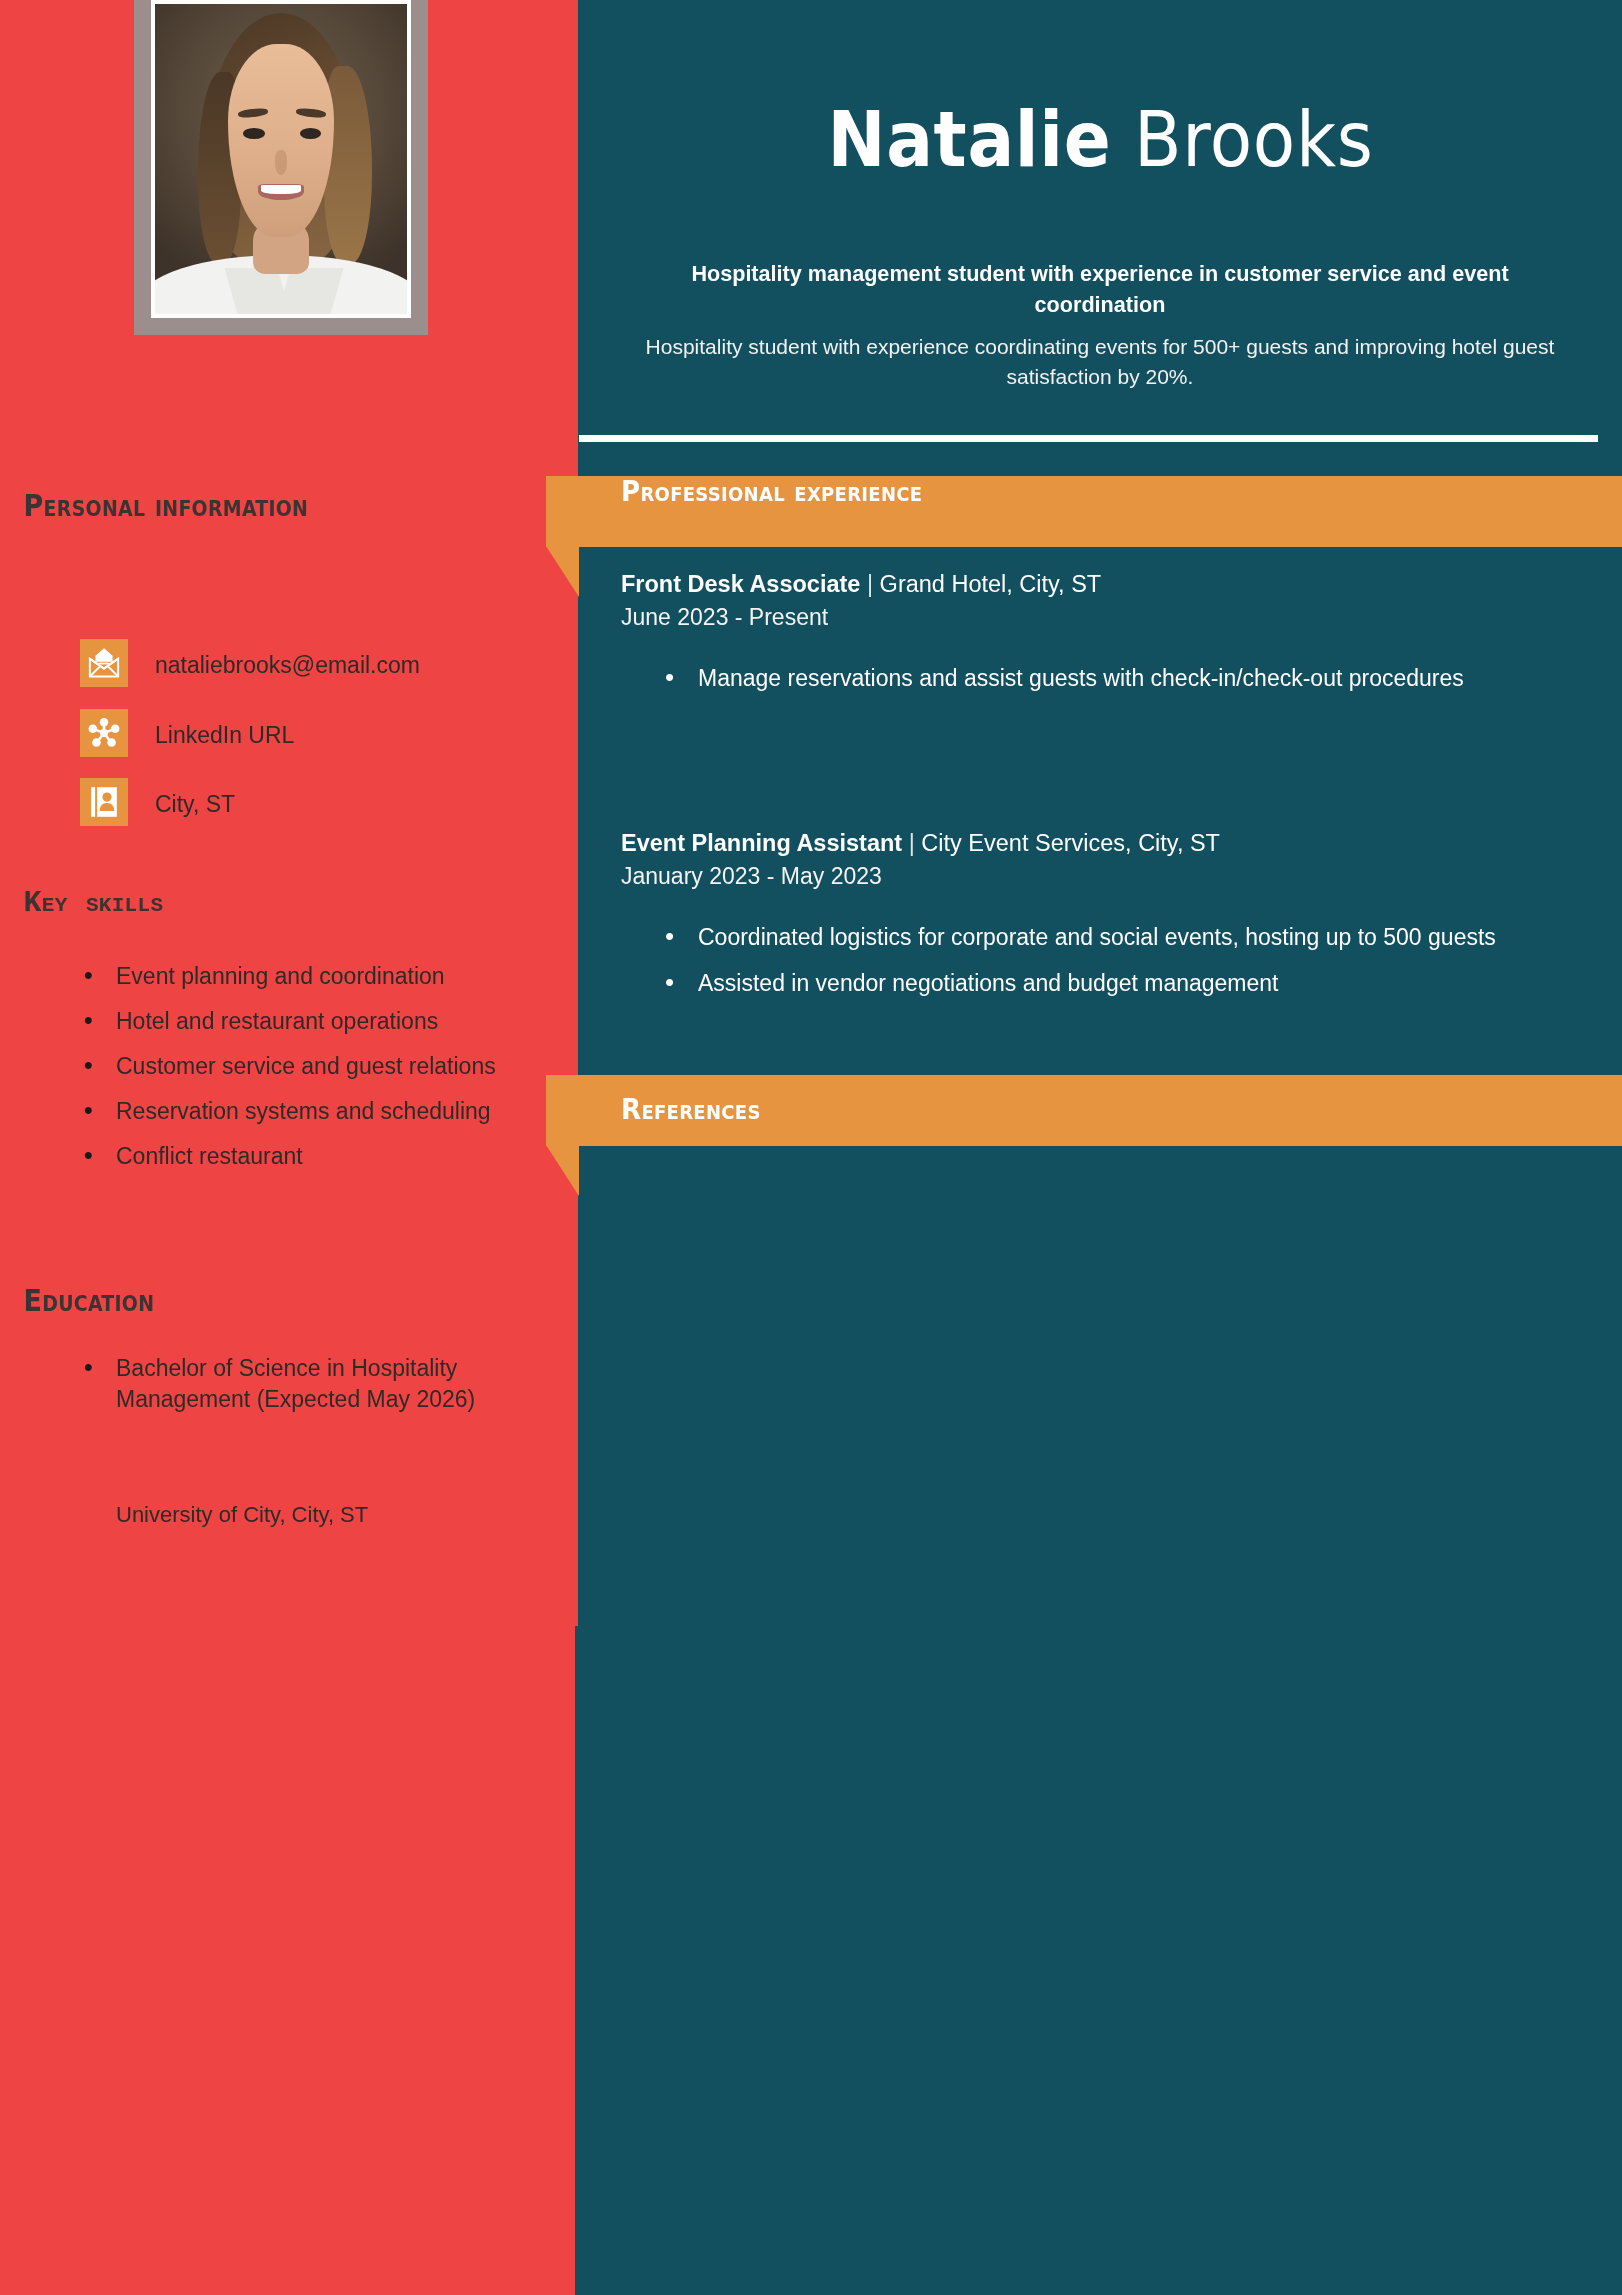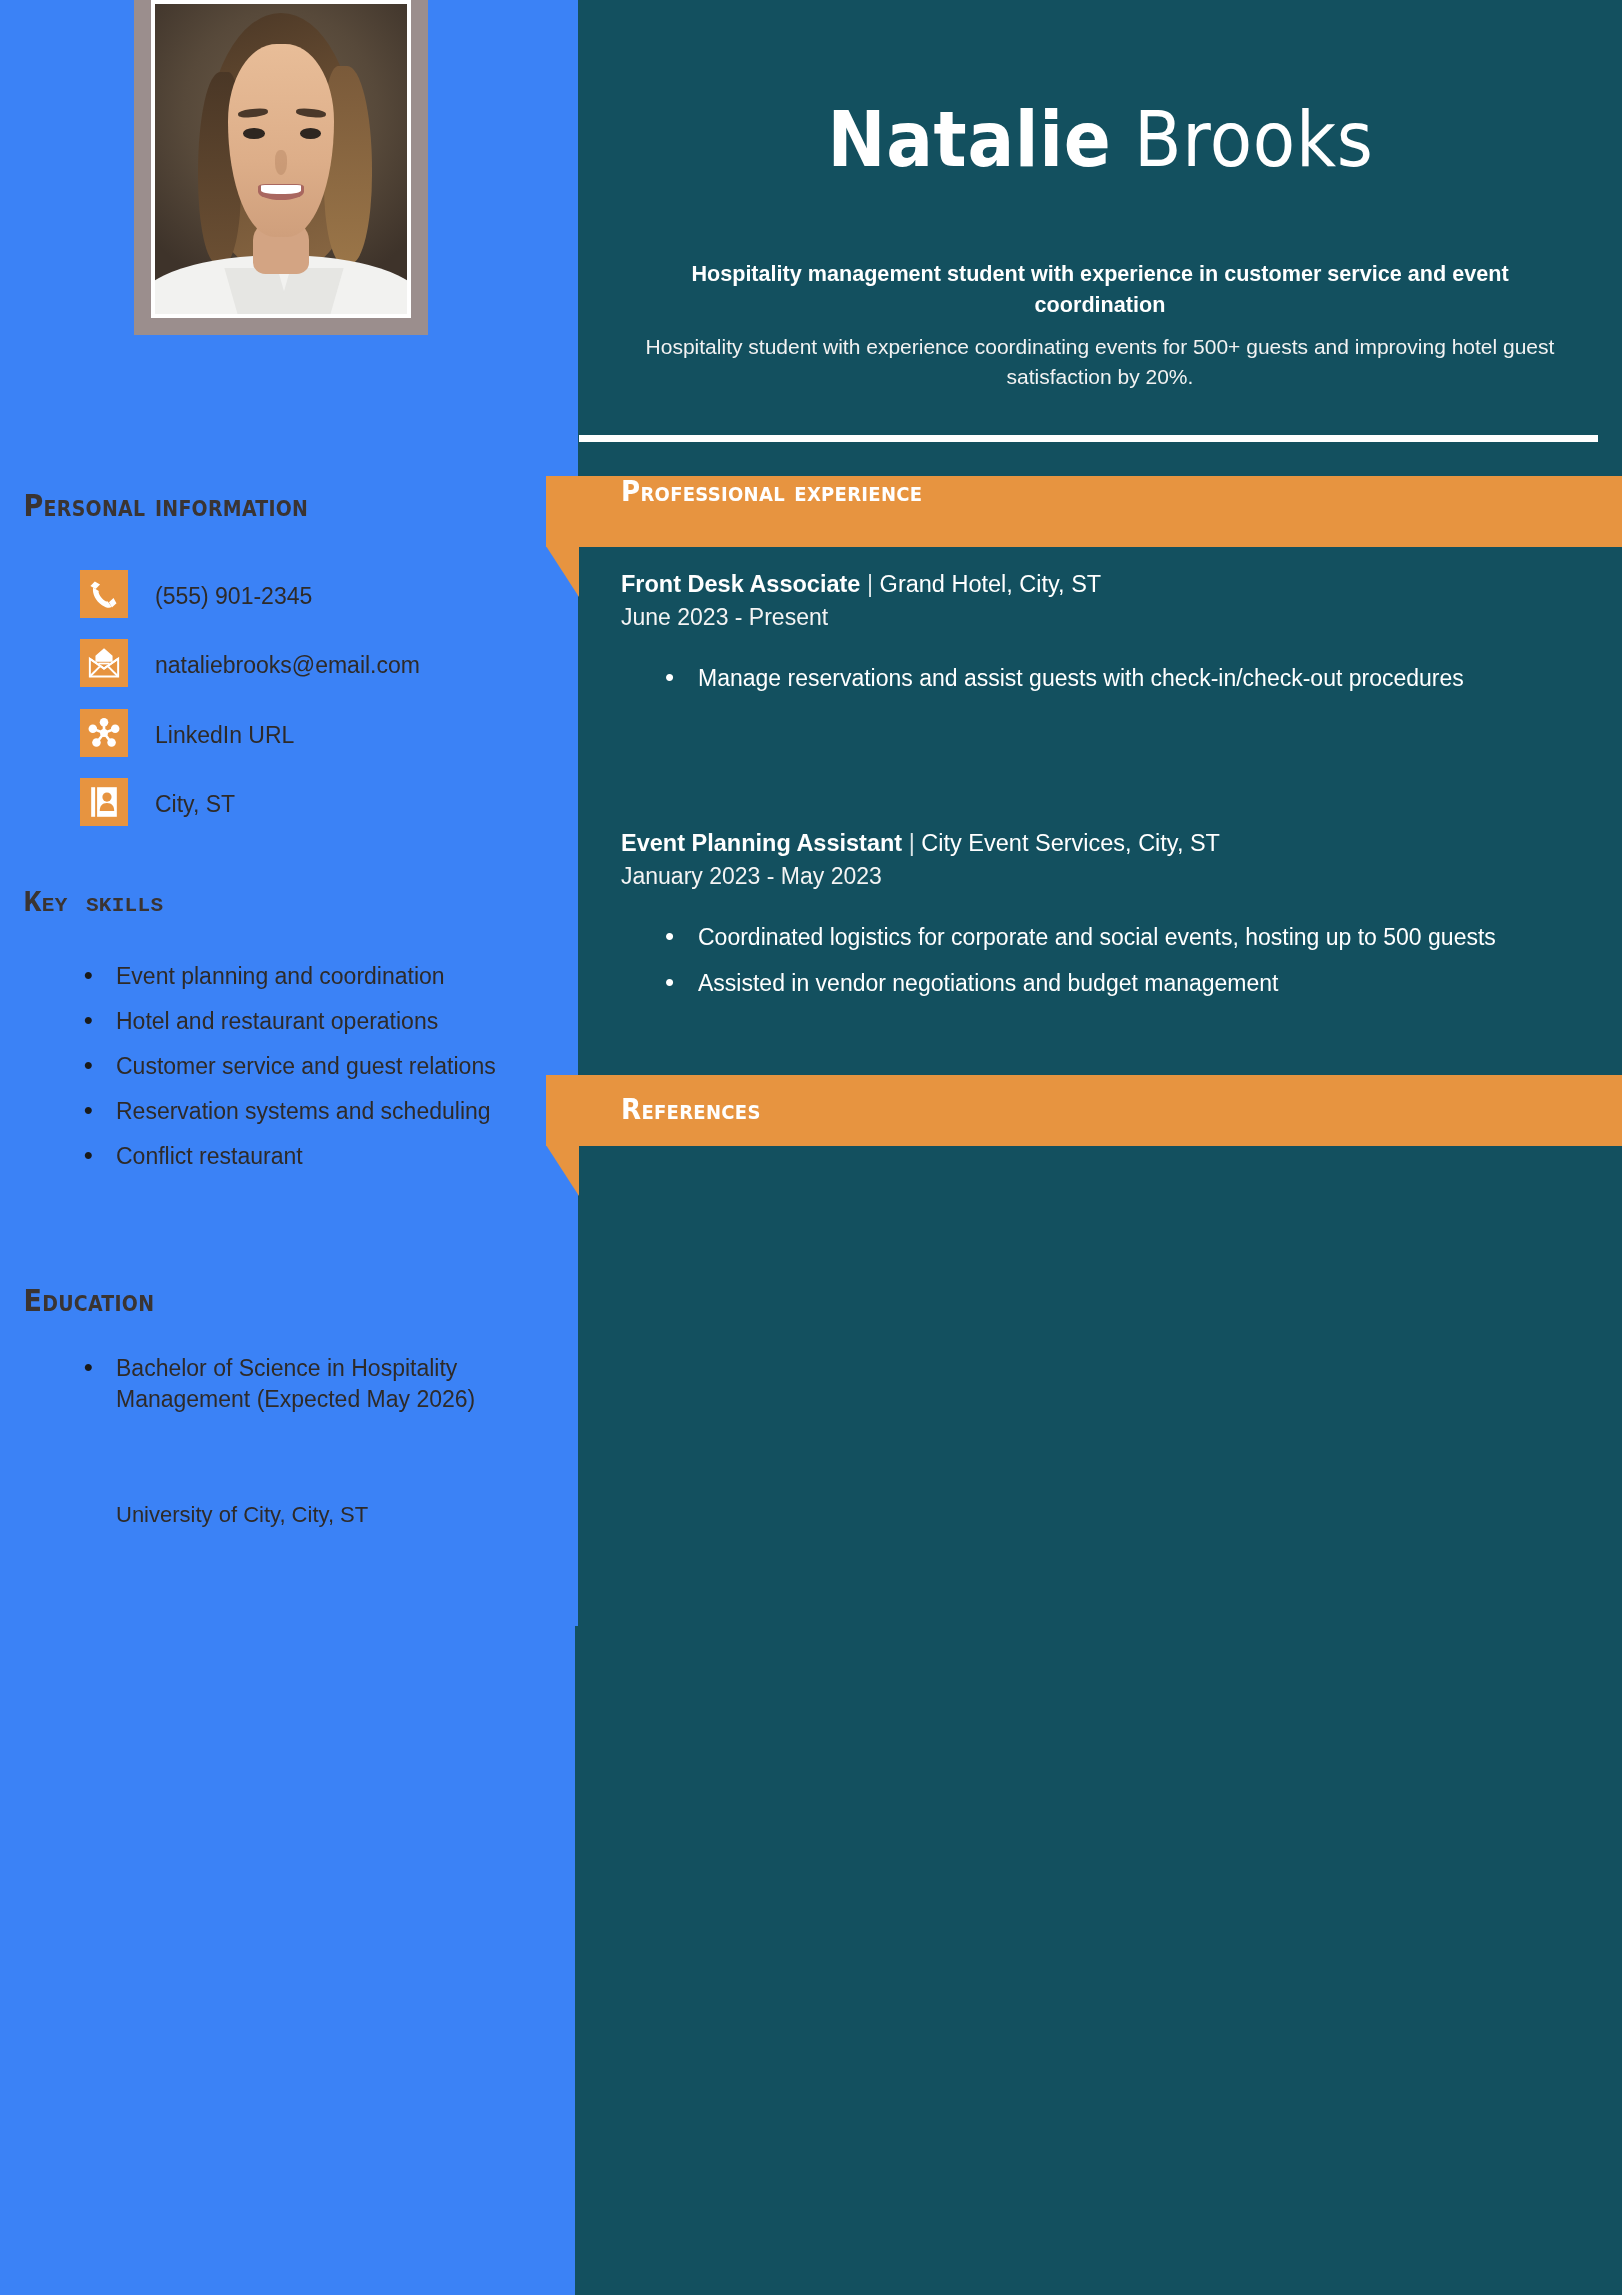--- a/index.html
+++ b/index.html
@@ -9,21 +9,21 @@
     height:2295px;
     background:#eae9e7;
     font-family:"Liberation Sans", sans-serif;
   }
 
   #page {
     position:relative;
     width:1623px;
     height:2295px;
     overflow:hidden;
-    background:#3b82f6;
+    background:#ef4444;
   }
 
   
   .teal-panel {
     position:absolute;
     left:578px; top:0;
     width:1045px; height:1626px;
     background:#13505f;
   }
   .teal-panel-lower {
@@ -369,32 +369,20 @@
       <span class="name-last">Brooks</span>
     </div>
   </div>
 
   <div class="headline">Hospitality management student with experience in customer service and event coordination</div>
   <div class="summary">Hospitality student with experience coordinating events for 500+ guests and improving hotel guest satisfaction by 20%.</div>
   <div class="header-rule"></div>
 
   <div class="side-heading" id="h-personal">Personal information</div>
 
-  <div class="contact-row c-row-0">
-    <div class="c-icon">
-      <svg viewBox="0 0 73 73">
-        <g fill="#ffffff">
-          <path d="M22.5 17.5 L30.5 22.0 L23.8 29.0 L15.8 24.5 Z"></path>
-          <path d="M44.0 49.0 L51.0 42.5 L55.5 50.5 L48.5 57.0 Z"></path>
-          <path d="M20.0 26.5 C18.0 36.0 24.5 47.5 33.5 53.5 C39.5 57.5 45.5 58.5 48.0 56.0 L42.0 47.5 C40.0 48.5 36.5 46.5 33.0 42.5 C29.5 38.5 27.5 34.0 28.5 32.0 Z"></path>
-        </g>
-      </svg>
-    </div>
-    <div class="c-text">(555) 901-2345</div>
-  </div>
 
   <div class="contact-row c-row-1">
     <div class="c-icon">
       <svg viewBox="0 0 73 73">
         <g fill="none" stroke="#ffffff" stroke-width="3">
           <path d="M36.5 16 L48 26 L48 33 L25 33 L25 26 Z" fill="#ffffff"></path>
           <path d="M15 30 L36.5 45 L58 30 L58 57 L15 57 Z" fill="none"></path>
           <path d="M15 30 L36.5 45 L58 30"></path>
           <path d="M15 57 L30 42"></path>
           <path d="M58 57 L43 42"></path>

